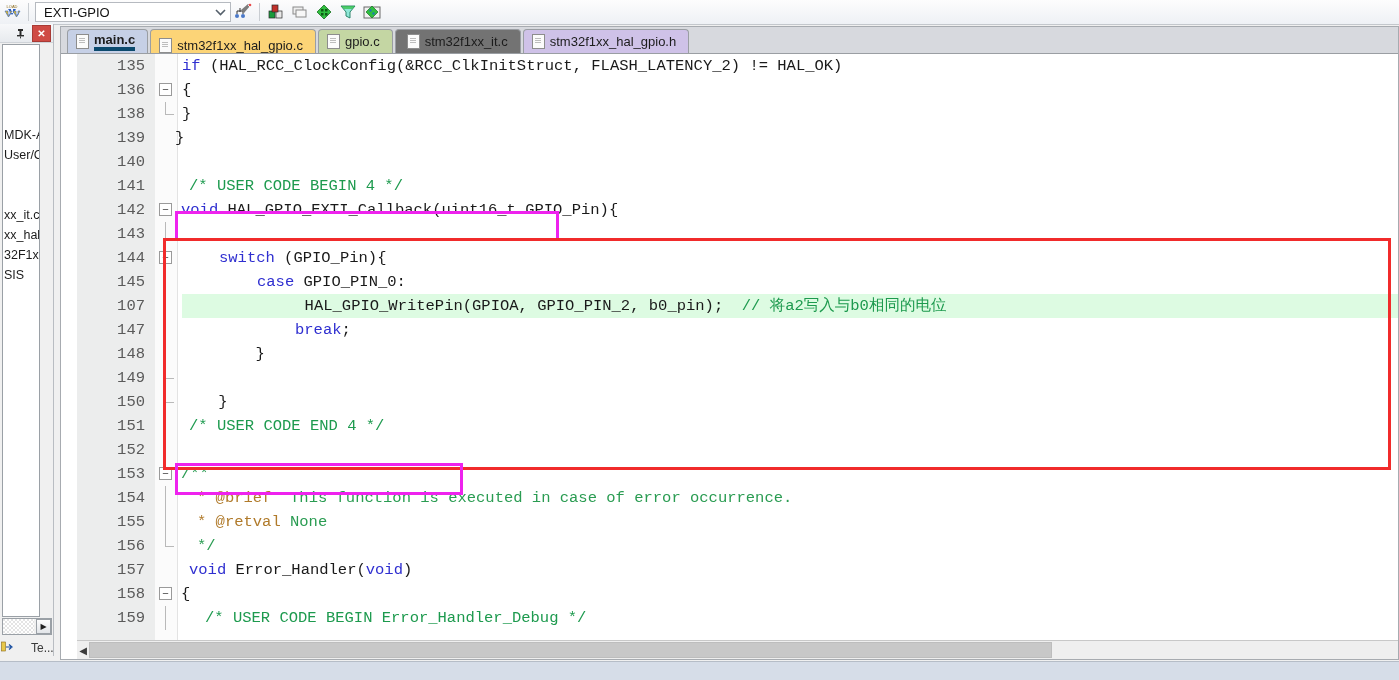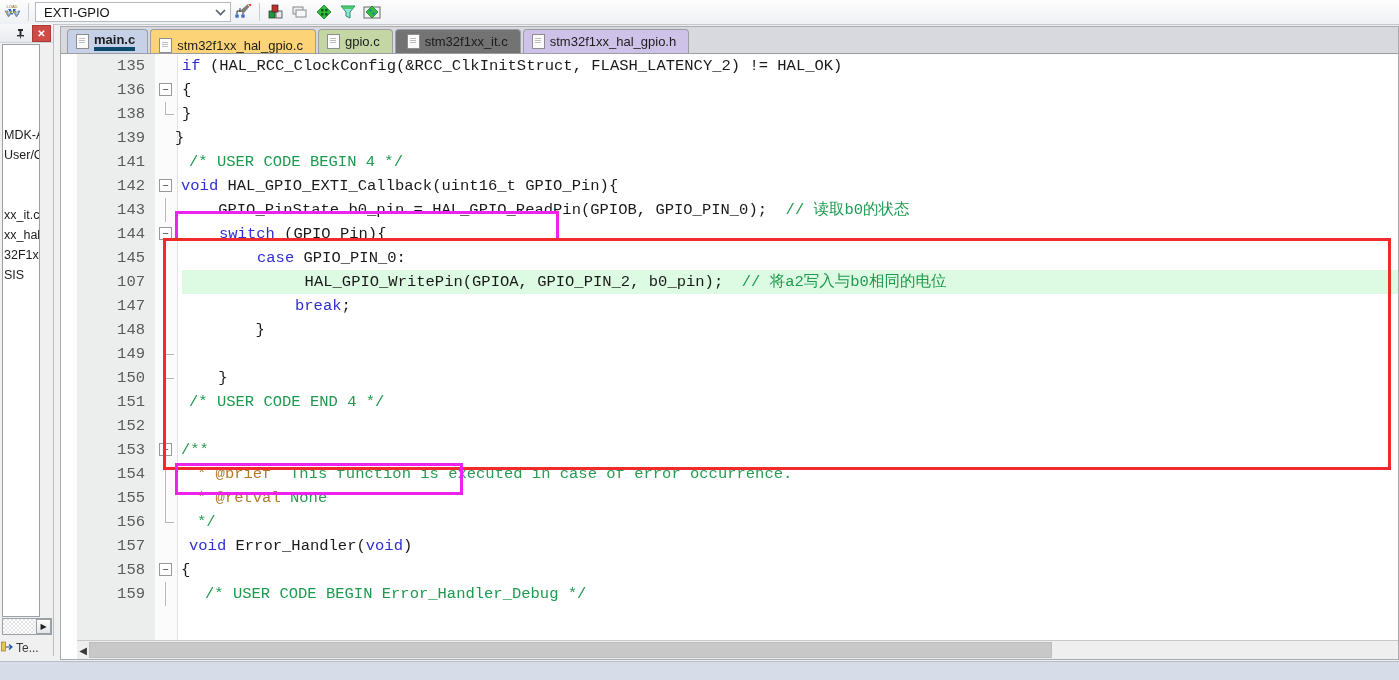--- a/index.html
+++ b/index.html
@@ -55,21 +55,21 @@
     position:absolute;left:2px;top:594px;width:50px;height:17px;
     background:#f0f0f0;border:1px solid #9aa0a6;box-sizing:border-box;
     display:flex;align-items:center;justify-content:flex-end;
   }
   .hs-track{position:absolute;left:0;top:0;right:17px;bottom:0;
     background:repeating-conic-gradient(#ffffff 0% 25%, #e4e4e4 0% 50%) 0 0/4px 4px;}
   .hs-arrow{position:relative;width:15px;height:15px;background:linear-gradient(#fdfdfd,#e2e5e9);
     border:1px solid #9aa0a6;box-sizing:border-box;display:flex;align-items:center;justify-content:center;font-size:8px;color:#222;}
   .lp-tabs{
     position:absolute;left:0;top:614px;width:53px;height:20px;
-    display:flex;align-items:center;gap:3px;padding-left:1px;
+    display:flex;align-items:center;gap:18px;padding-left:1px;
     font-size:12px;color:#3a3a3a;
   }
   .lp-tab-ico{color:#1a4fa0;font-size:11px;}
 
   
   .editor{
     position:absolute;left:60px;top:26px;width:1339px;height:634px;
     background:#fff;border:1px solid #a7abb0;box-sizing:border-box;
   }
 
@@ -320,36 +320,39 @@
           <span class="num">138</span>
           <span class="vend"></span>
           <span class="code">}</span>
         </div>
 
         <div class="ln">
           <span class="num">139</span>
           <span class="code" style="left:98px">}</span>
         </div>
 
+        <div class="ln">
+          <span class="num">140</span>
+          <span class="code"></span>
+        </div>
 
         <div class="ln">
           <span class="num">141</span>
           <span class="code cmt" style="left:112px">/* USER CODE BEGIN 4 */</span>
         </div>
 
         <div class="ln">
           <span class="num">142</span>
           <span class="fold">−</span>
           <span class="code" style="left:104px"><span class="kw">void</span><span> HAL_GPIO_EXTI_Callback(uint16_t GPIO_Pin){</span></span>
         </div>
 
         <div class="ln">
           <span class="num">143</span>
           <span class="vline"></span>
-          <span class="code" style="left:104px"><span>    GPIO_PinState b0_pin = HAL_GPIO_ReadPin(GPIOB, GPIO_PIN_0);  </span><span class="cmt">// 读取b0的状态</span></span>
         </div>
 
         <div class="ln">
           <span class="num">144</span>
           <span class="fold">−</span>
           <span class="code" style="left:142px"><span class="kw">switch</span><span> (GPIO_Pin){</span></span>
         </div>
 
         <div class="ln">
           <span class="num">145</span>

